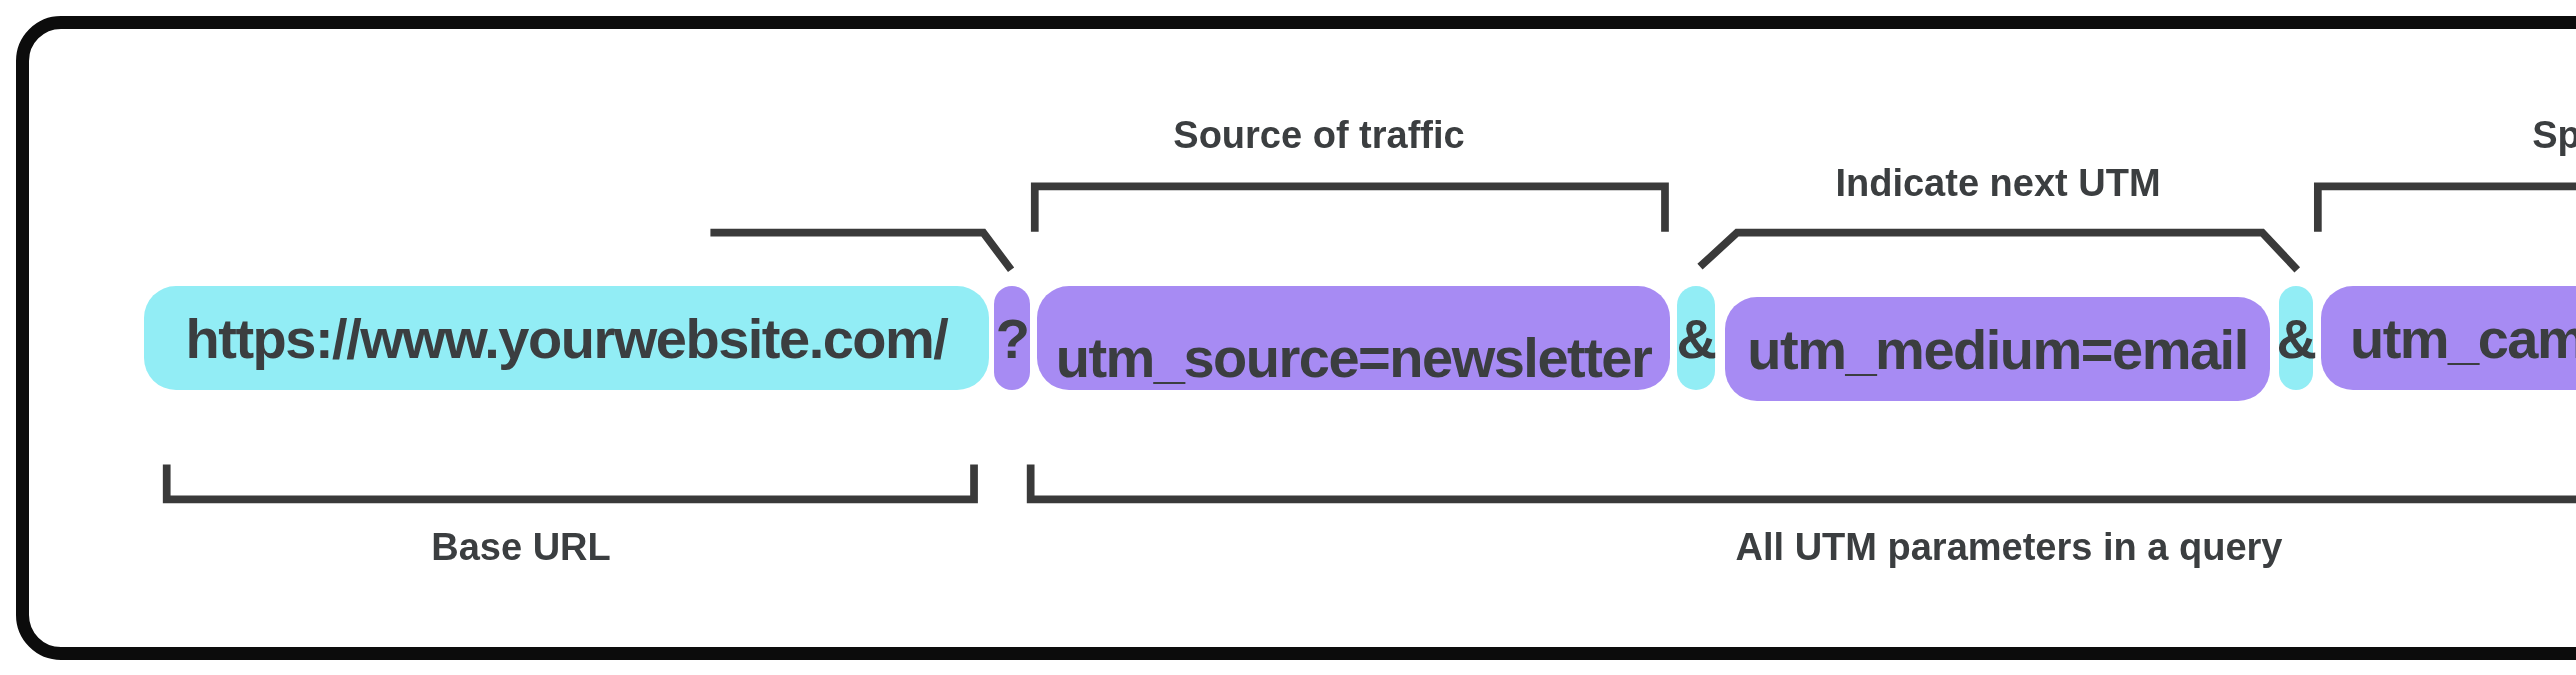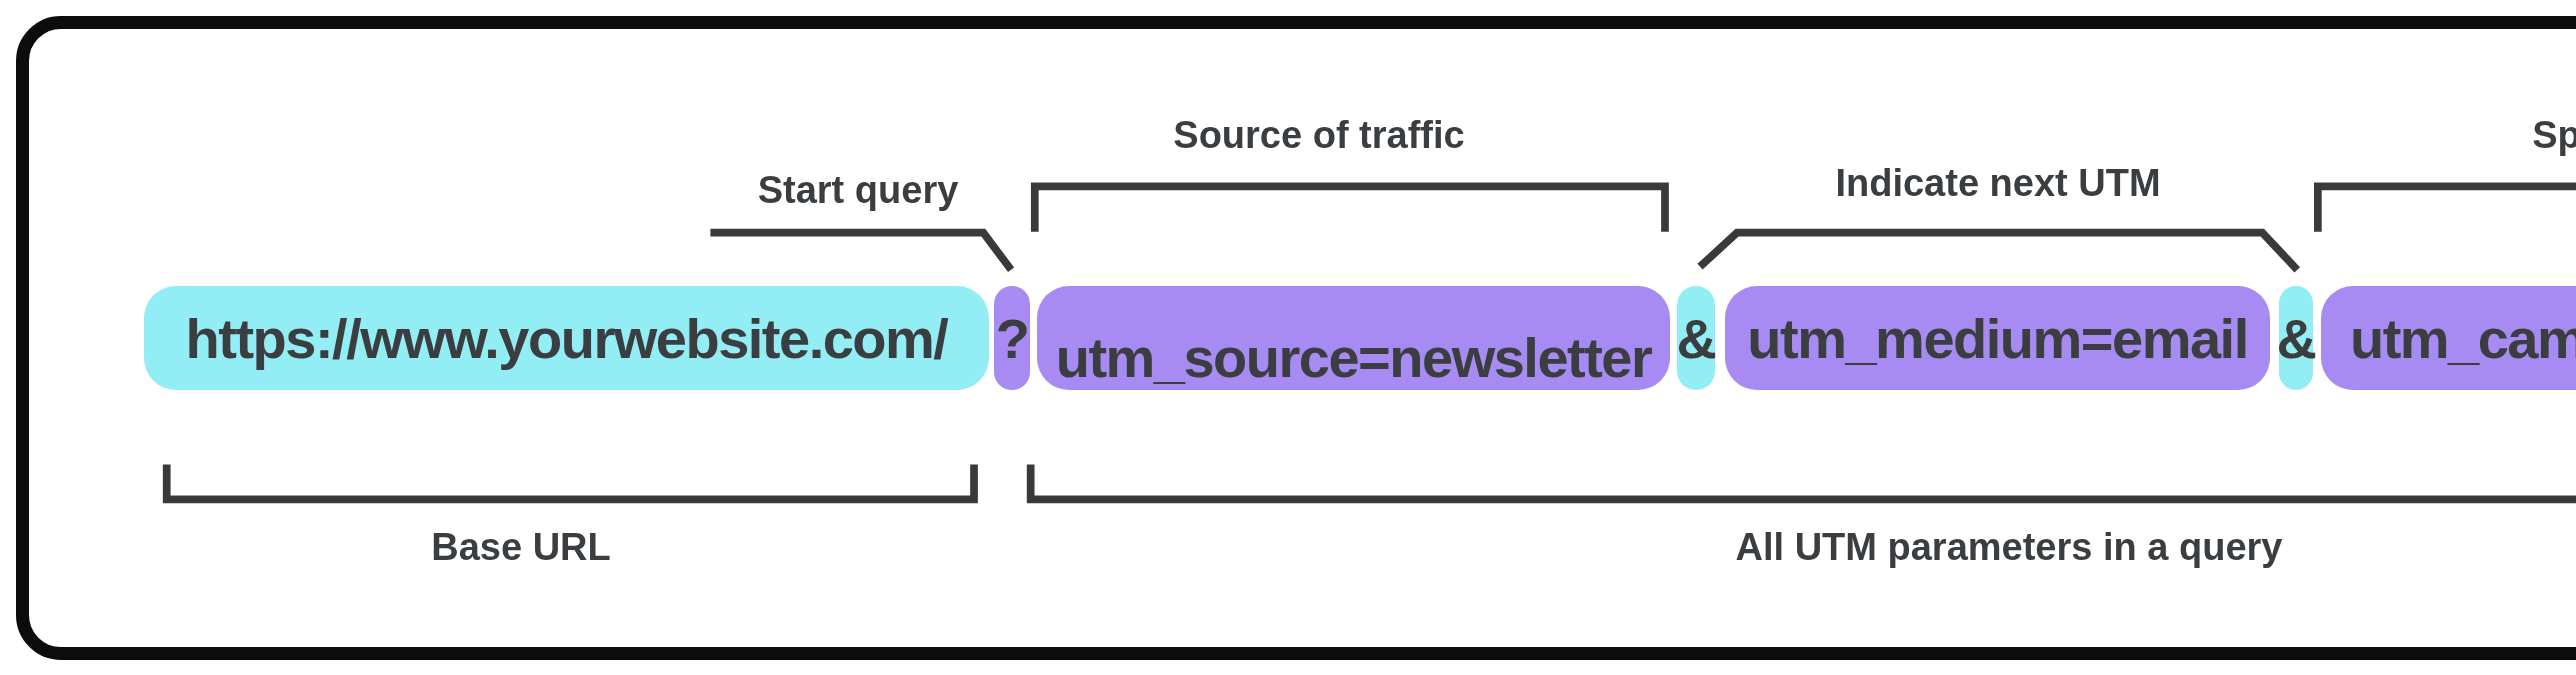--- a/index.html
+++ b/index.html
@@ -51,42 +51,41 @@
 
   <svg class="lines" viewBox="0 0 6264 1311" aria-hidden="true">
     <path d="M1378 452 H1908 L1962 524"></path>
     <path d="M2008 450 V362 H3232 V450"></path>
     <path d="M3300 518 L3372 452 H4392 L4460 524"></path>
     <path d="M4500 450 V362 H5968 V450"></path>
     <path d="M322 902 V970 H1890 V902"></path>
     <path d="M2000 902 V970 H5982 V902"></path>
   </svg>
 
-  <div class="label" style="left:858px;top:190px;">Start query</div>
   <div class="label" style="left:1998px;top:183px;">Indicate next UTM</div>
   <div class="label" style="left:1319px;top:135px;">Source of traffic</div>
   <div class="label" style="left:2699px;top:135px;">Specific campaign</div>
 
   <div class="pill cyan" style="left:144px;width:845px;">
     <span>https://www.yourwebsite.com/</span>
   </div>
 
   <div class="pill purple capsule" style="left:994px;width:36px;">
     <span>?</span>
   </div>
 
   <div class="pill purple" style="left:1037px;width:633px;align-items:flex-end;">
     <span>utm_source=newsletter</span>
   </div>
 
   <div class="pill cyan capsule" style="left:1677px;width:38px;">
     <span>&amp;</span>
   </div>
 
-  <div class="pill purple" style="left:1725px;width:545px;">
+  <div class="pill purple" style="left:1725px;width:545px;margin-top:11px;">
     <span>utm_medium=email</span>
   </div>
 
   <div class="pill cyan capsule" style="left:2279px;width:34px;">
     <span>&amp;</span>
   </div>
 
   <div class="pill purple" style="left:2321px;width:761px;">
     <span>utm_campaign=spring_sale</span>
   </div>

